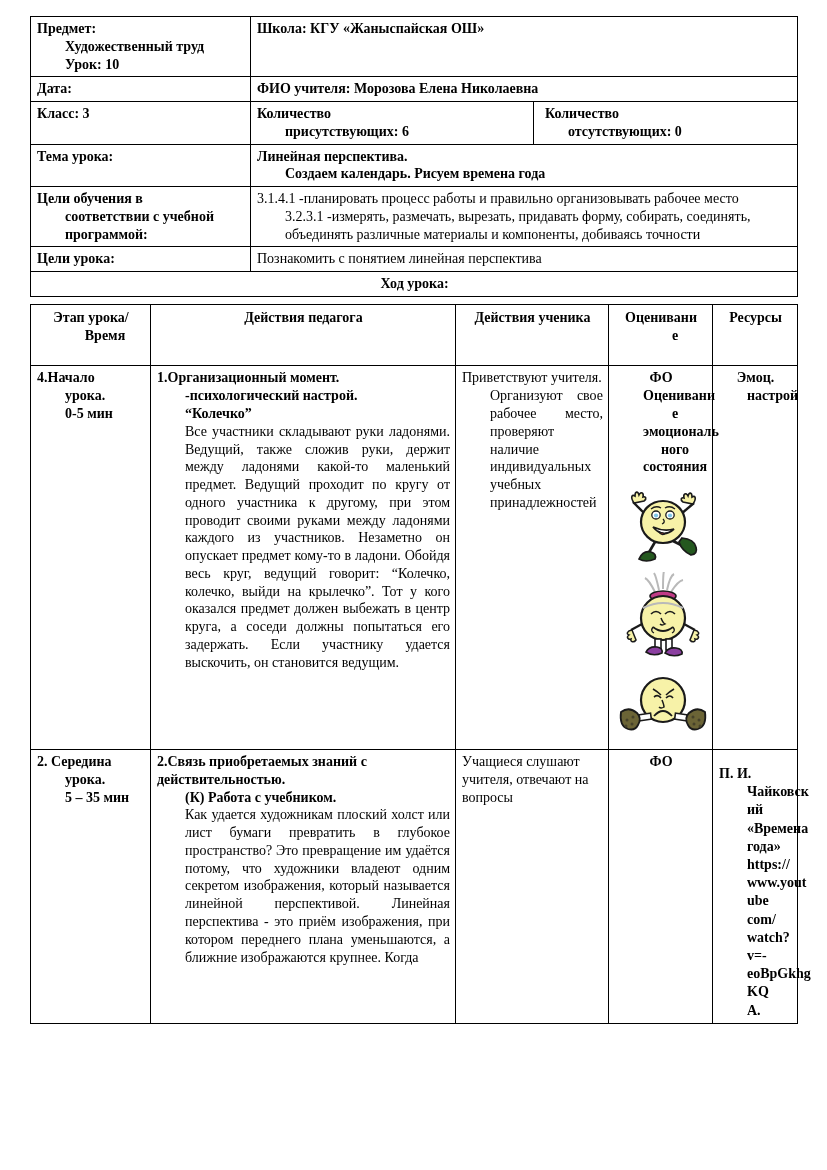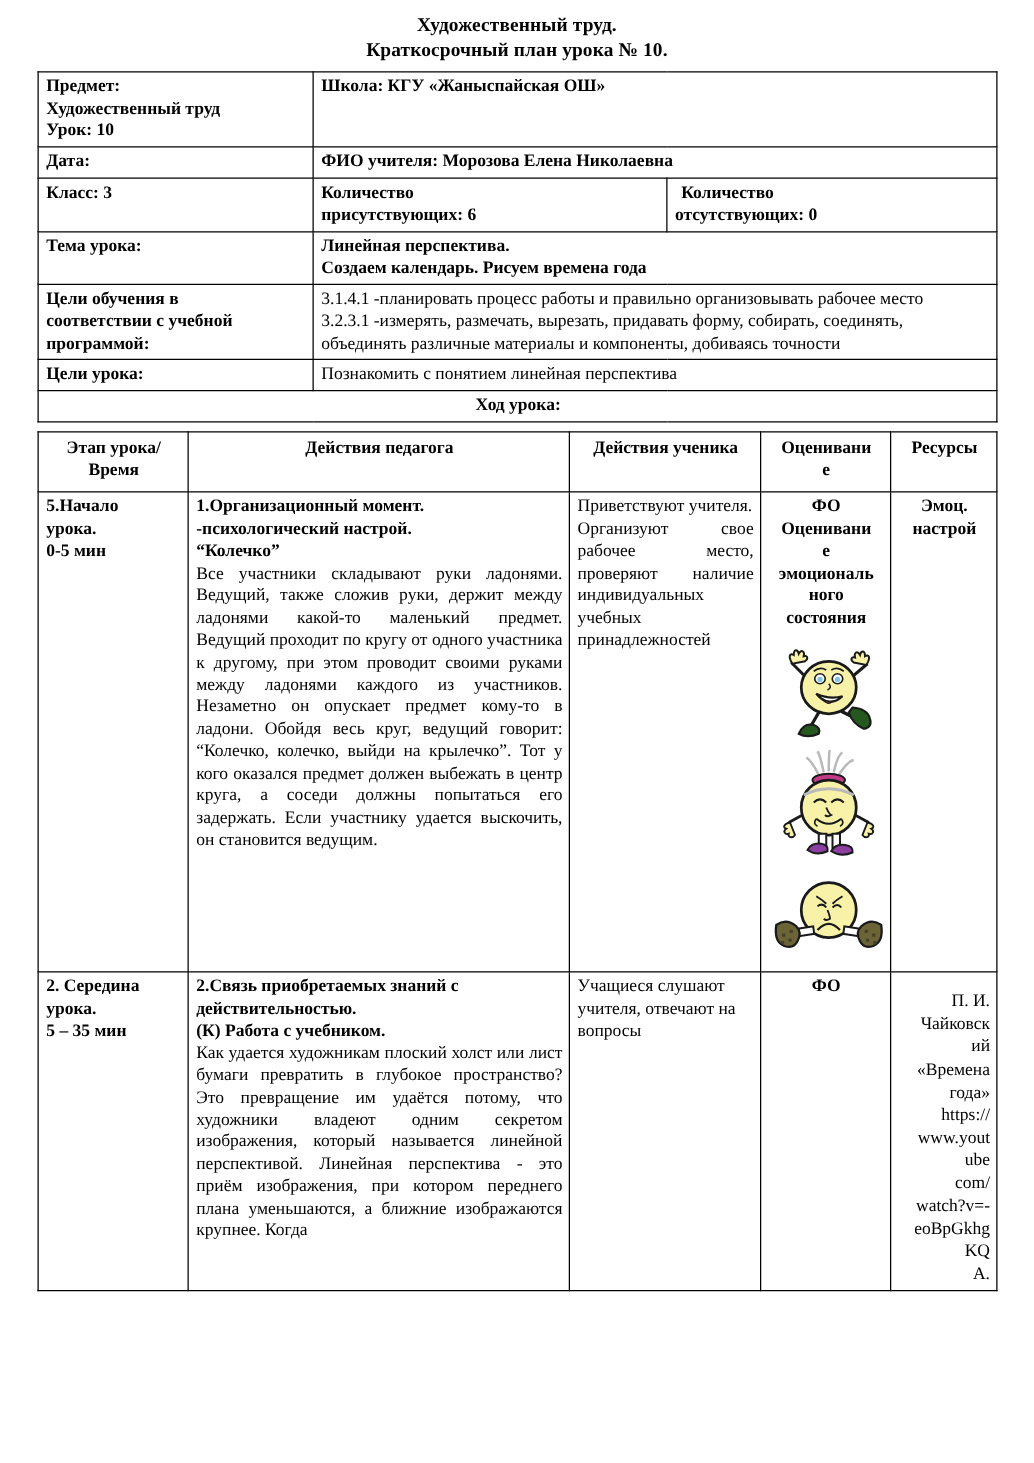--- a/index.html
+++ b/index.html
@@ -72,56 +72,52 @@
     margin-top: 7px;
   }
   table.flow td {
     padding: 3px 5px 3px 6px;
   }
   table.flow td.head {
     text-align: center;
     font-weight: bold;
     vertical-align: top;
     padding-top: 4px;
-    padding-bottom: 8px;
+    padding-bottom: 21px;
   }
   td.col-stage   { width: 120px; }
   td.col-teacher { width: 305px; }
   td.col-pupil   { width: 153px; }
   td.col-assess  { width: 104px; }
   td.col-res     { width: 85px; margin-top: 34px; }
 
   .para { margin: 0; }
-  .para + .para { margin-top: 0; }
+  .para + .para { margin-top: 0; margin-left: 28px; }
 
   
   .smiley-stack {
     margin: 4px auto 0 auto;
     width: 96px;
     display: block;
   }
   .smiley-stack svg { display: block; margin: 0 auto; }
 
   
   .res-block {
-    text-align: right;
-    font-weight: normal;
+    text-align: left;
+    font-weight: bold;
     line-height: 1.3;
   }
   .res-gap { height: 12px; }
 </style>
 </head>
 <body>
 
 <div class="page">
 
-  <div class="doc-title">
-    <span class="line">Художественный труд.</span>
-    <span class="line">Краткосрочный план урока № 10.</span>
-  </div>
 
   <table class="info grid">
     <colgroup>
       <col style="width:220px">
       <col style="width:283px">
       <col style="width:264px">
     </colgroup>
     <tbody>
       <tr>
         <td class="b cell-pad-tall">
@@ -200,21 +196,21 @@
         <td class="head col-pupil">Действия ученика</td>
         <td class="head col-assess">
           <div class="para">Оценивани</div>
           <div class="para">е</div>
         </td>
         <td class="head col-res">Ресурсы</td>
       </tr>
 
       <tr>
         <td class="b">
-          <div class="para">5.Начало</div>
+          <div class="para">4.Начало</div>
           <div class="para">урока.</div>
           <div class="para">0-5 мин</div>
         </td>
 
         <td>
           <div class="para b">1.Организационный момент.</div>
           <div class="para b">-психологический настрой.</div>
           <div class="para b">“Колечко”</div>
           <div class="para just reg">Все участники складывают руки ладонями. Ведущий, также сложив руки, держит между ладонями какой-то маленький предмет. Ведущий проходит по кругу от одного участника к другому, при этом проводит своими руками между ладонями каждого из участников. Незаметно он опускает предмет кому-то в ладони. Обойдя весь круг, ведущий говорит: “Колечко, колечко, выйди на крылечко”. Тот у кого оказался предмет должен выбежать в центр круга, а соседи должны попытаться его задержать. Если участнику удается выскочить, он становится ведущим.</div>
         </td>

